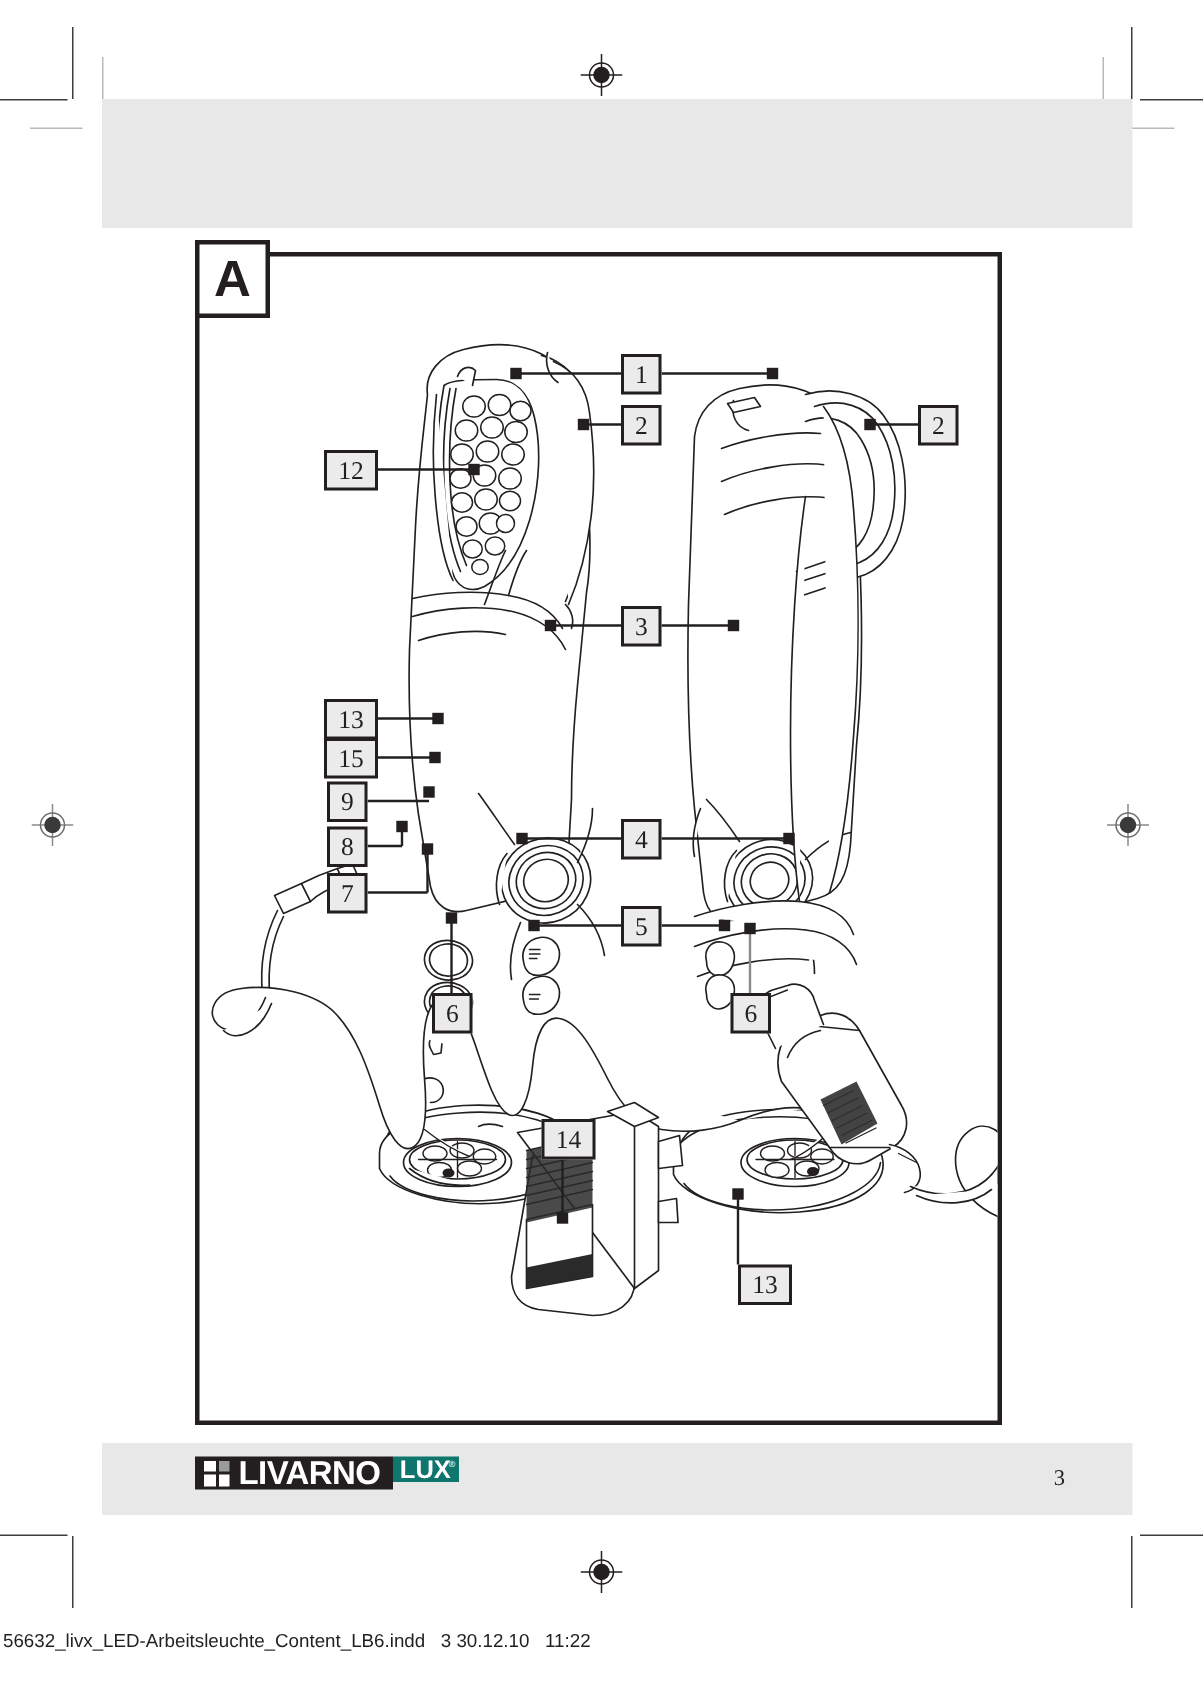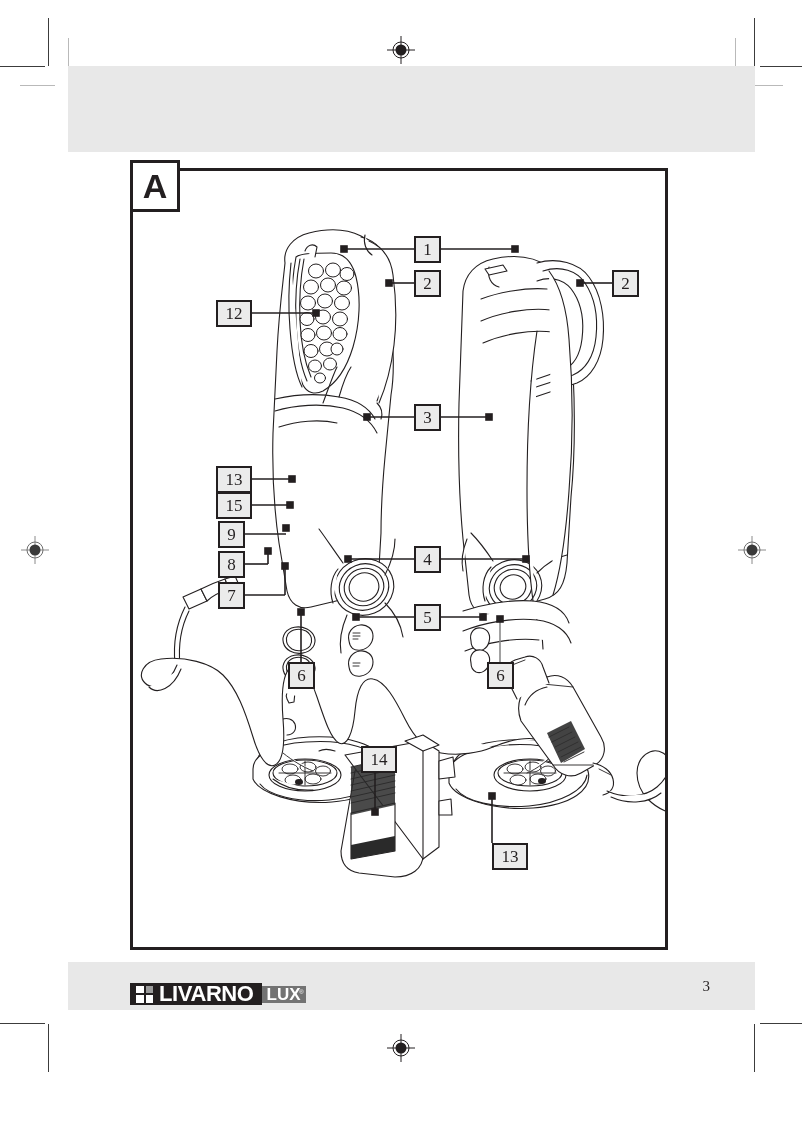--- a/index.html
+++ b/index.html
@@ -111,21 +111,21 @@
     width: 687px;
     height: 48px;
     background: #e8e8e8;
   }
   #logo {
     position: absolute;
     left: 130px;
     top: 971px;
     height: 46px;
     display: flex;
-    align-items: center;
+    align-items: flex-start;
     z-index: 3;
   }
   #logo-main {
     background: #231f20;
     display: flex;
     align-items: center;
     padding: 0 8px 0 6px;
     gap: 6px;
   }
   #logo-mark {
@@ -140,21 +140,21 @@
   #logo-mark i.dim { background: #9b9b9b; }
   #logo-word {
     color: #ffffff;
     font-family: "Liberation Sans", sans-serif;
     font-weight: bold;
     font-size: 22px;
     letter-spacing: -0.4px;
     line-height: 1;
   }
   #logo-sub {
-    background: #737373;
+    background: #0f766e;
     display: flex;
     align-items: center;
     padding: 0 5px 0 5px;
     position: relative;
   }
   #logo-sub-word {
     color: #ffffff;
     font-family: "Liberation Sans", sans-serif;
     font-weight: bold;
     font-size: 17px;
@@ -590,14 +590,15 @@
       <span id="logo-word">LIVARNO</span>
     </div>
     <div id="logo-sub">
       <span id="logo-sub-word">LUX</span>
       <span id="logo-reg">®</span>
     </div>
   </div>
 
   <div id="page-number">3</div>
 
+  <div id="slug">56632_livx_LED-Arbeitsleuchte_Content_LB6.indd   3 30.12.10   11:22</div>
 
 </div>
 
 </body></html>

